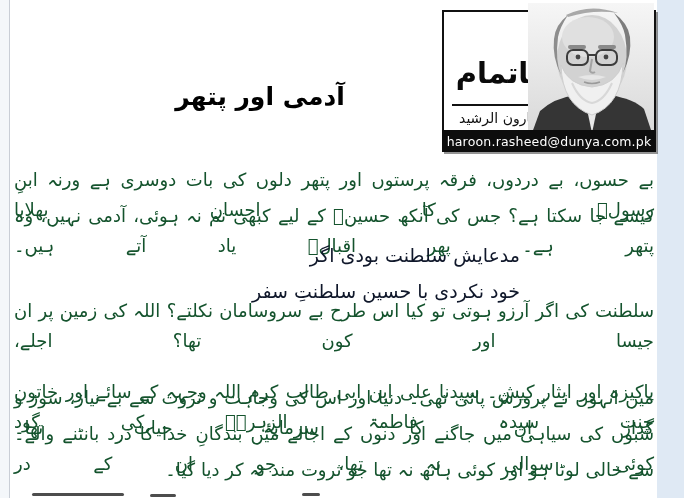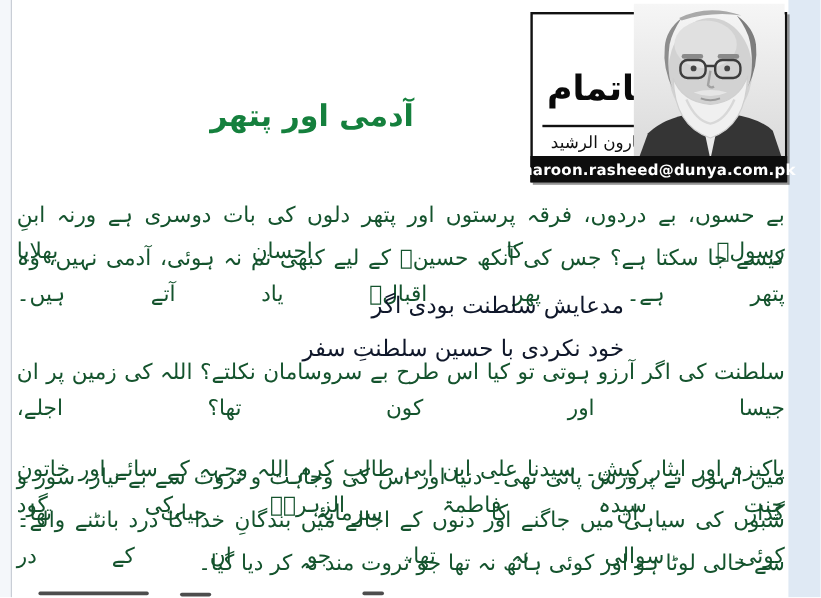--- a/index.html
+++ b/index.html
@@ -26,30 +26,30 @@
   }
   .masthead .logo-rule{position:absolute;left:8px;top:92px;width:94px;height:2px;background:#111;}
   .masthead .author{
     position:absolute; left:0; top:98px; width:110px;
     direction:rtl; text-align:center; font-size:14px; color:#111;
   }
   .email-bar{
     position:absolute; left:-2px; right:-2px; bottom:-2px; height:22px;
     background:#0d0d0d; color:#fff; z-index:3;
     display:flex; align-items:center; justify-content:center;
-    font-size:12.5px; font-weight:bold; letter-spacing:.2px;
+    font-size:12.5px; font-weight:normal; letter-spacing:.2px;
     font-family:"DejaVu Sans","Liberation Sans",sans-serif;
   }
   .photo{position:absolute; right:0px; top:-9px; width:126px; height:130px; z-index:2;}
 
   
   .title{
     position:absolute; left:40px; top:82px; width:440px;
     direction:rtl; text-align:center;
-    font-size:25px; font-weight:bold; color:#15803d;
+    font-size:25px; font-weight:bold; color:#000000;
   }
   .bline{
     position:absolute; left:14px; right:30px;
     direction:rtl; font-size:18px; line-height:30px; color:#14532d;
     white-space:nowrap;
   }
   .bline.fill{white-space:normal; text-align:justify; text-align-last:justify;}
   .bline.last{text-align:right;}
   .verse{
     position:absolute; right:164px;

